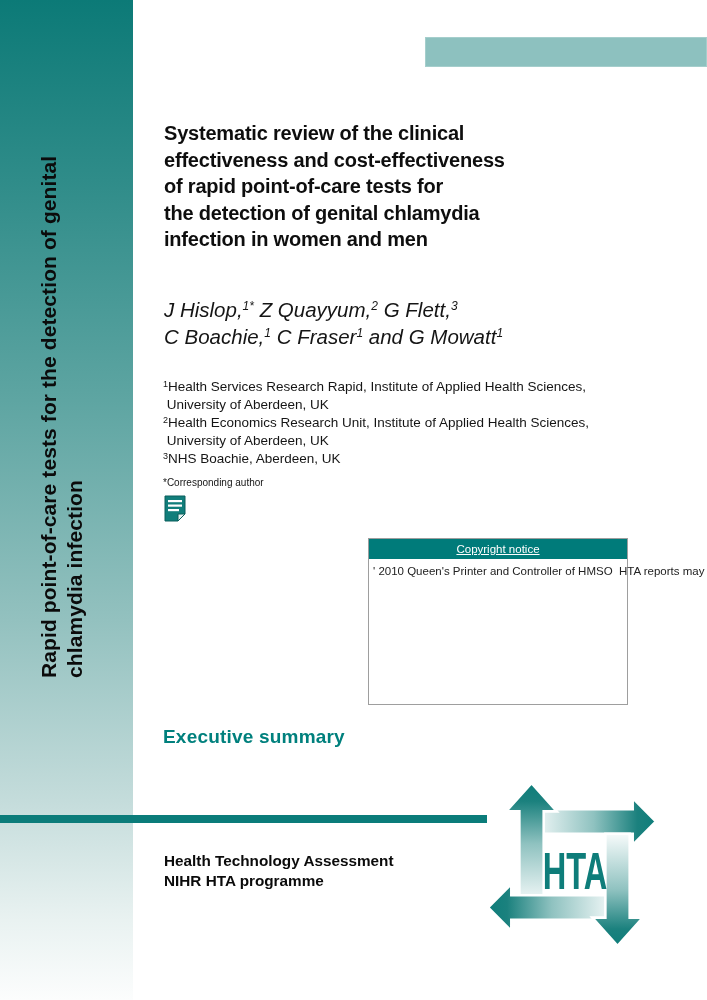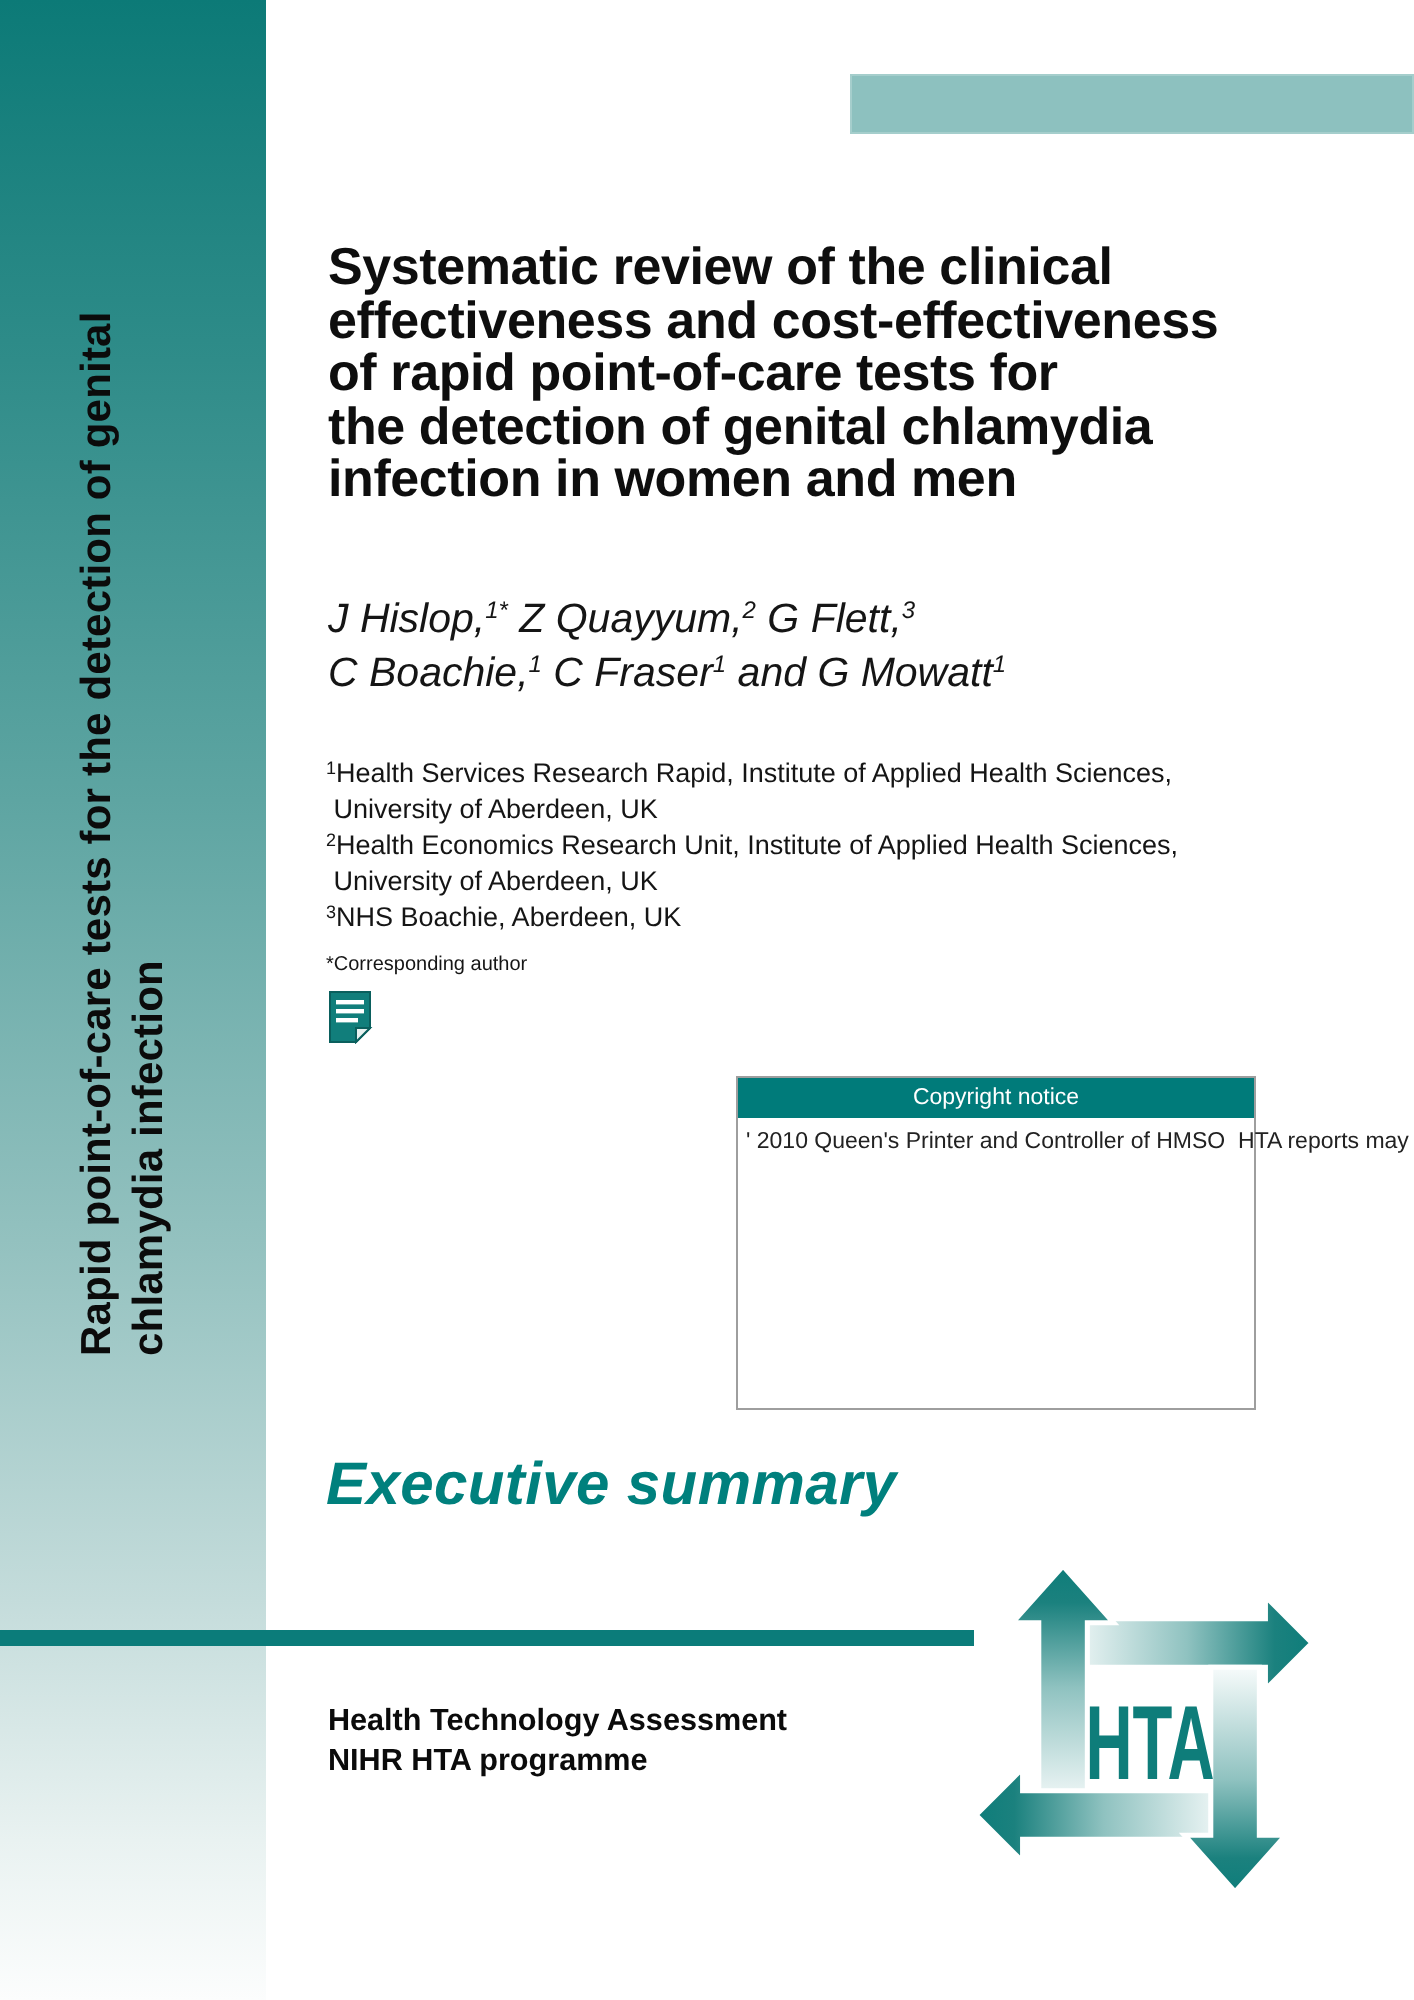--- a/index.html
+++ b/index.html
@@ -19,21 +19,21 @@
     font-weight:bold; font-size:21px; line-height:26px; color:#0b0b0b;
     white-space:nowrap; letter-spacing:0.1px;
   }
   
   .topbar {
     position:absolute; left:425px; top:37px; width:282px; height:30px;
     background:#8dc1bf; border:1px solid #a5cecc;
   }
   .title {
     position:absolute; left:164px; top:120px; width:480px;
-    font-weight:bold; font-size:26px; line-height:26.5px; letter-spacing:-0.2px;
+    font-weight:bold; font-size:20px; line-height:26.5px; letter-spacing:-0.2px;
     white-space:pre-line; color:#0e0e0e;
   }
   .authors {
     position:absolute; left:164px; top:296px; width:480px;
     font-size:20.5px; line-height:27px; color:#151515;font-style:italic;
   }
   .authors .ln { white-space:pre; }
   .authors sup { font-size:12px; line-height:0; vertical-align:7px; }
   .affils {
     position:absolute; left:163px; top:378px; width:480px;
@@ -45,29 +45,29 @@
     position:absolute; left:163px; top:477px; font-size:10px; color:#151515;
   }
   .note-icon { position:absolute; left:164px; top:495px; }
   
   .copybox {
     position:absolute; left:368px; top:538px; width:260px; height:167px;
     background:#ffffff; border:1px solid #9e9e9e;
   }
   .copybox .hd {
     height:20px; background:#007b7a; color:#ffffff; text-align:center;
-    font-size:11.5px; line-height:20px; font-weight:normal;
+    font-size:11.5px; line-height:20px; font-weight:normal;text-decoration:underline;
   }
   .copybox .bd {
     padding:6px 0 0 4px; font-size:11.5px; color:#222;
     white-space:pre; overflow:visible; width:700px;
   }
   .exec-heading {
     position:absolute; left:163px; top:726px;
-    font-size:30px; font-weight:bold; font-style:italic; color:#00807d;
+    font-size:19px; font-weight:bold; color:#00807d;
     letter-spacing:0.2px;
   }
   .citation {
     position:absolute; left:163px; top:764px; font-size:14.3px; line-height:19px; color:#111;
   }
   .citation .it { font-style:italic; }
   .tealbar {
     position:absolute; left:0; top:815px; width:487px; height:8px; background:#0b7c7a;
   }
   .footer {

